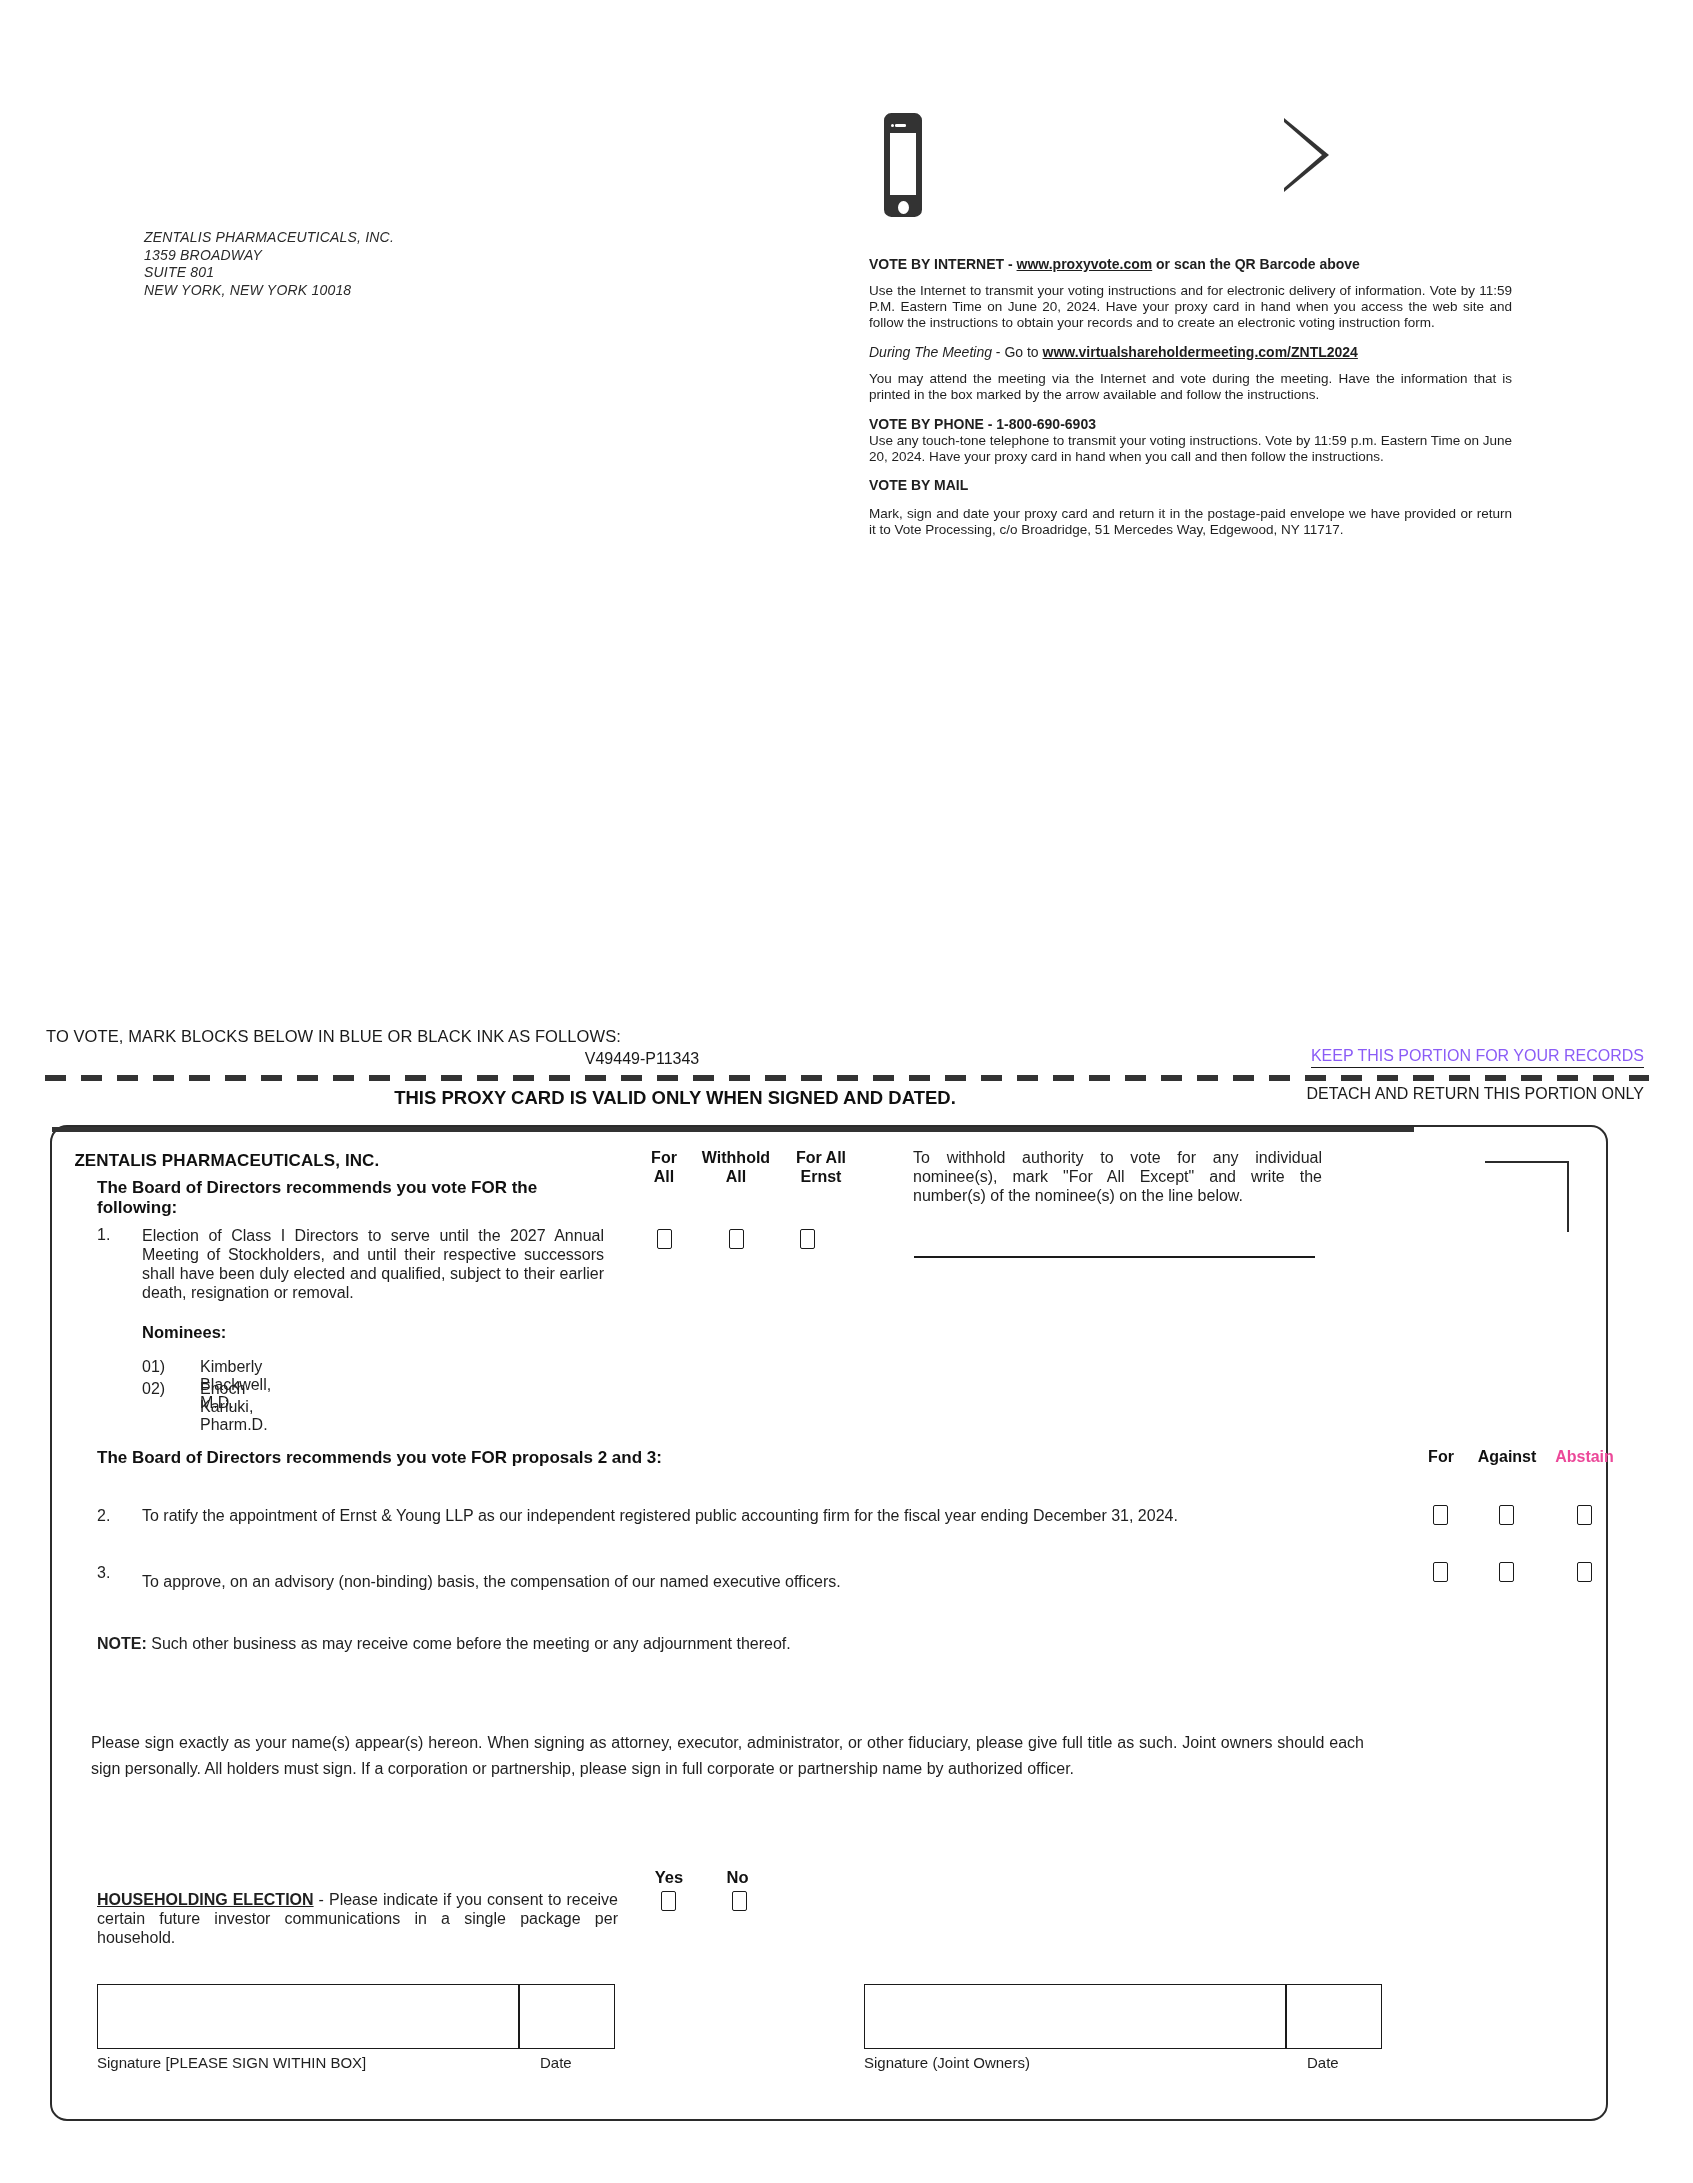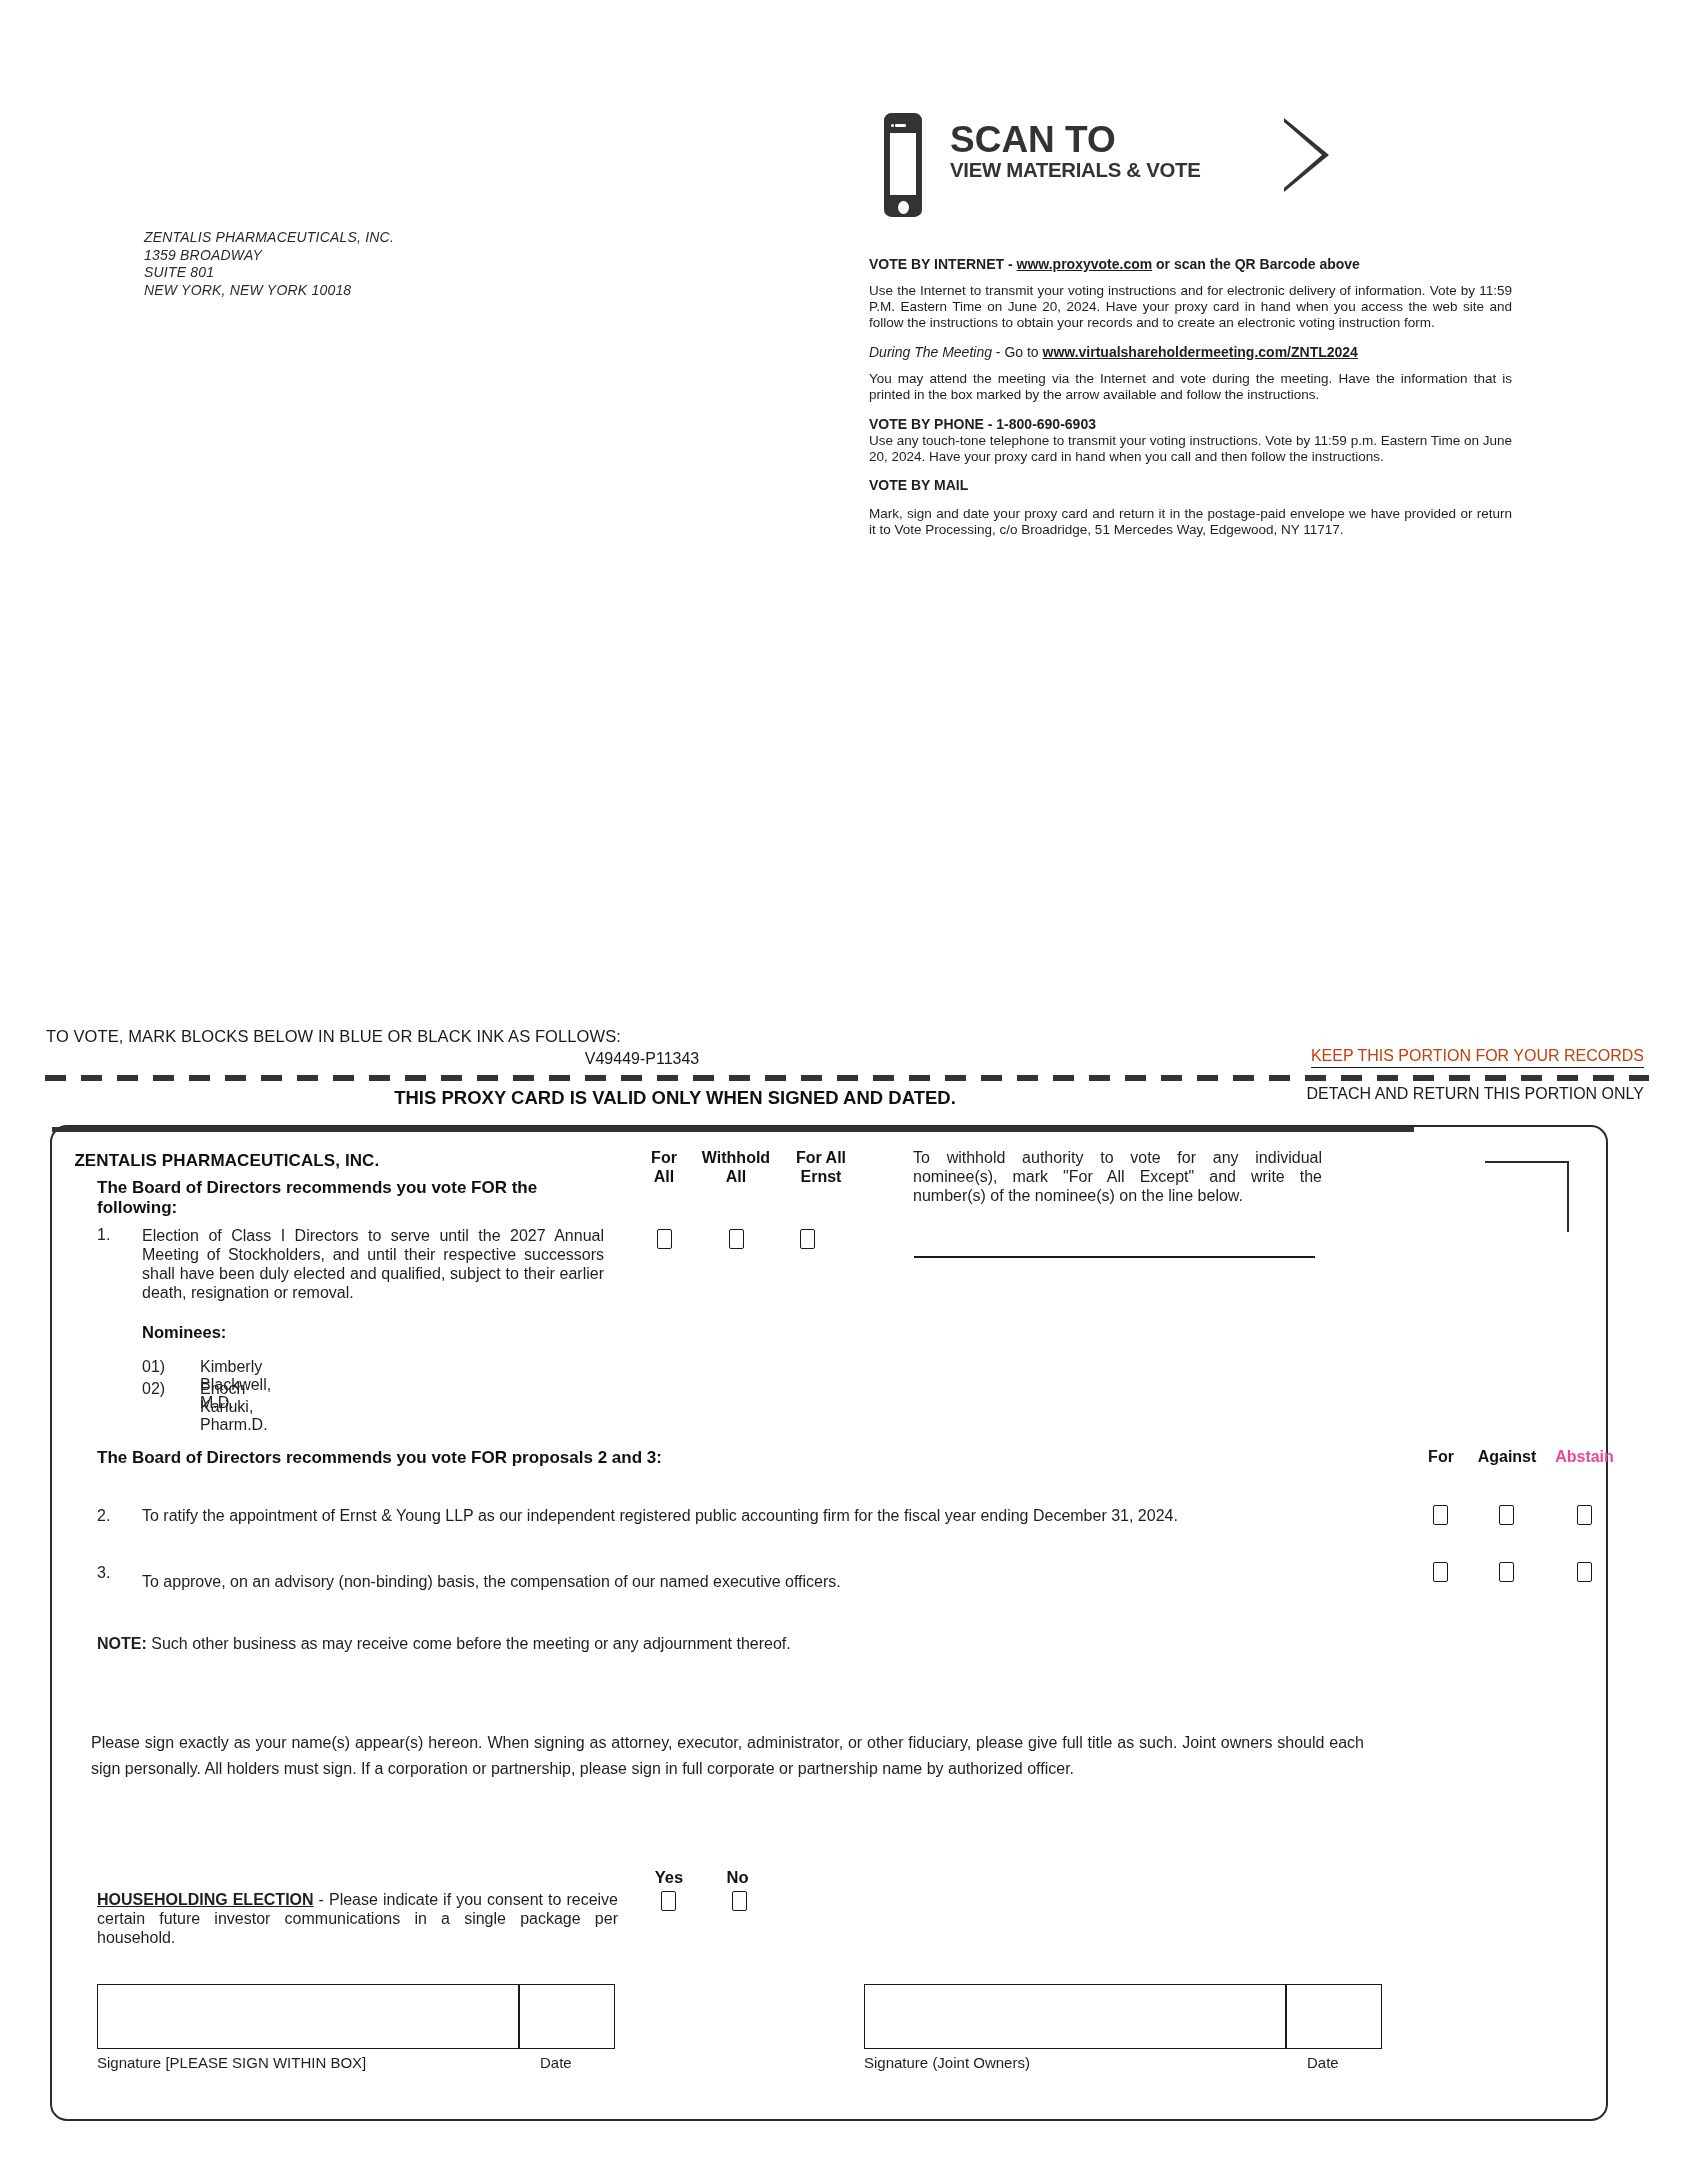--- a/index.html
+++ b/index.html
@@ -101,21 +101,21 @@
     position: absolute; left: 46px; top: 1027px;
     font-size: 16.5px; color: #1a1a1a; letter-spacing: 0.1px;
   }
   .control-number {
     position: absolute; left: 0; top: 1050px; width: 1693px;
     text-align: center; font-size: 16px; color: #1a1a1a;
     padding-right: 409px;
   }
   .keep-portion {
     position: absolute; right: 49px; top: 1047px;
-    font-size: 16px; color: #c2410c;
+    font-size: 16px; color: #8b5cf6;
     border-bottom: 1.3px solid #1a1a1a;
     padding-bottom: 2px;
   }
   .dashed-rule {
     position: absolute; left: 45px; top: 1075px;
     width: 1604px; height: 6px;
     background: repeating-linear-gradient(to right,
       #333333 0px, #333333 21px, #ffffff 21px, #ffffff 36px);
   }
   .detach-portion {
@@ -283,24 +283,20 @@
     <div>NEW YORK, NEW YORK 10018</div>
   </div>
 
   <div class="scan-logo">
     <div class="phone-ico">
       <div class="phone-speaker-dot"></div>
       <div class="phone-speaker"></div>
       <div class="phone-screen"></div>
       <div class="phone-home"></div>
     </div>
-    <div class="scan-text">
-      <div class="scan-line1">SCAN TO</div>
-      <div class="scan-line2">VIEW MATERIALS &amp; VOTE</div>
-    </div>
     <div class="scan-arrow"></div>
     <div class="scan-arrow-inner"></div>
   </div>
 
   <div class="vote-instructions">
 
     <p class="vi-head"><span>VOTE BY INTERNET - </span><span class="vi-link">www.proxyvote.com</span><span> or scan the QR Barcode above</span></p>
 
     <div class="vi-gap-sm"></div>
     <p class="vi-body">Use the Internet to transmit your voting instructions and for electronic delivery of information. Vote by 11:59 P.M. Eastern Time on June 20, 2024. Have your proxy card in hand when you access the web site and follow the instructions to obtain your records and to create an electronic voting instruction form.</p>

